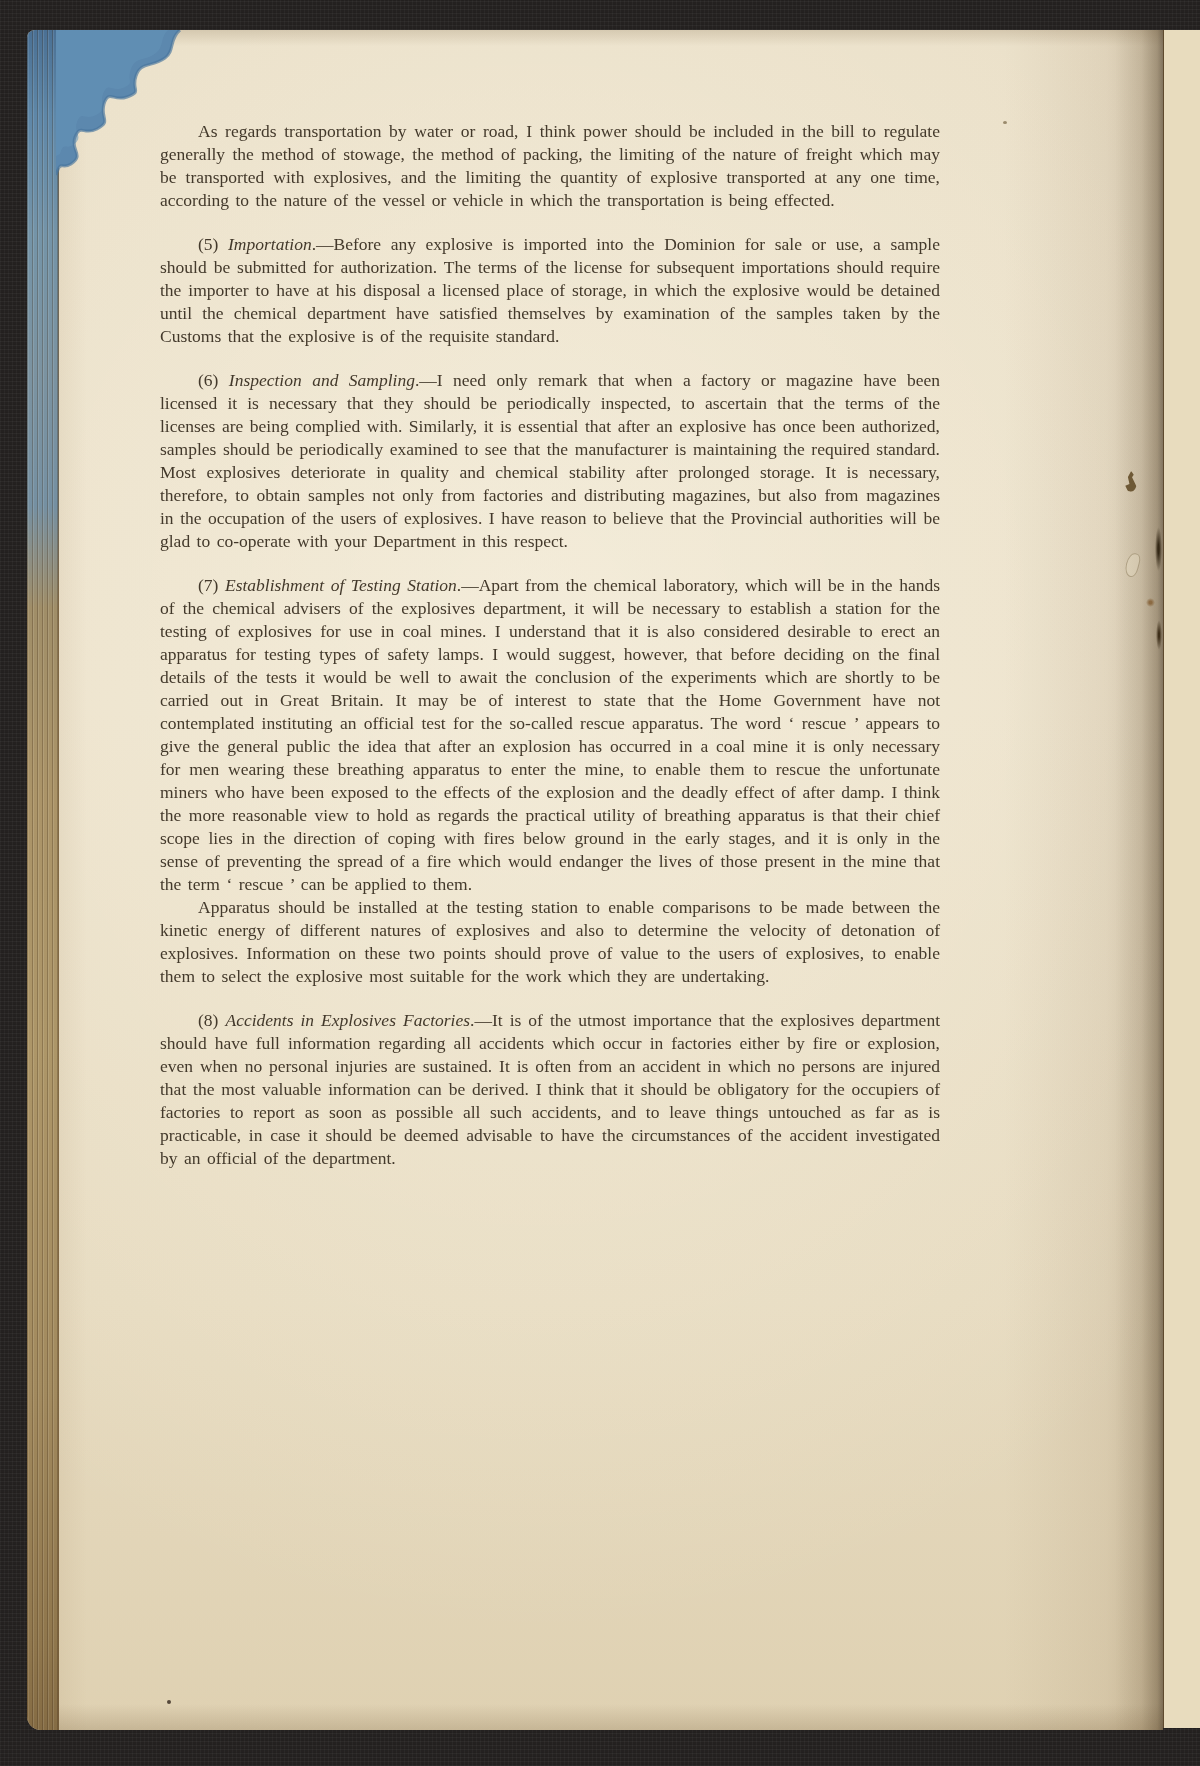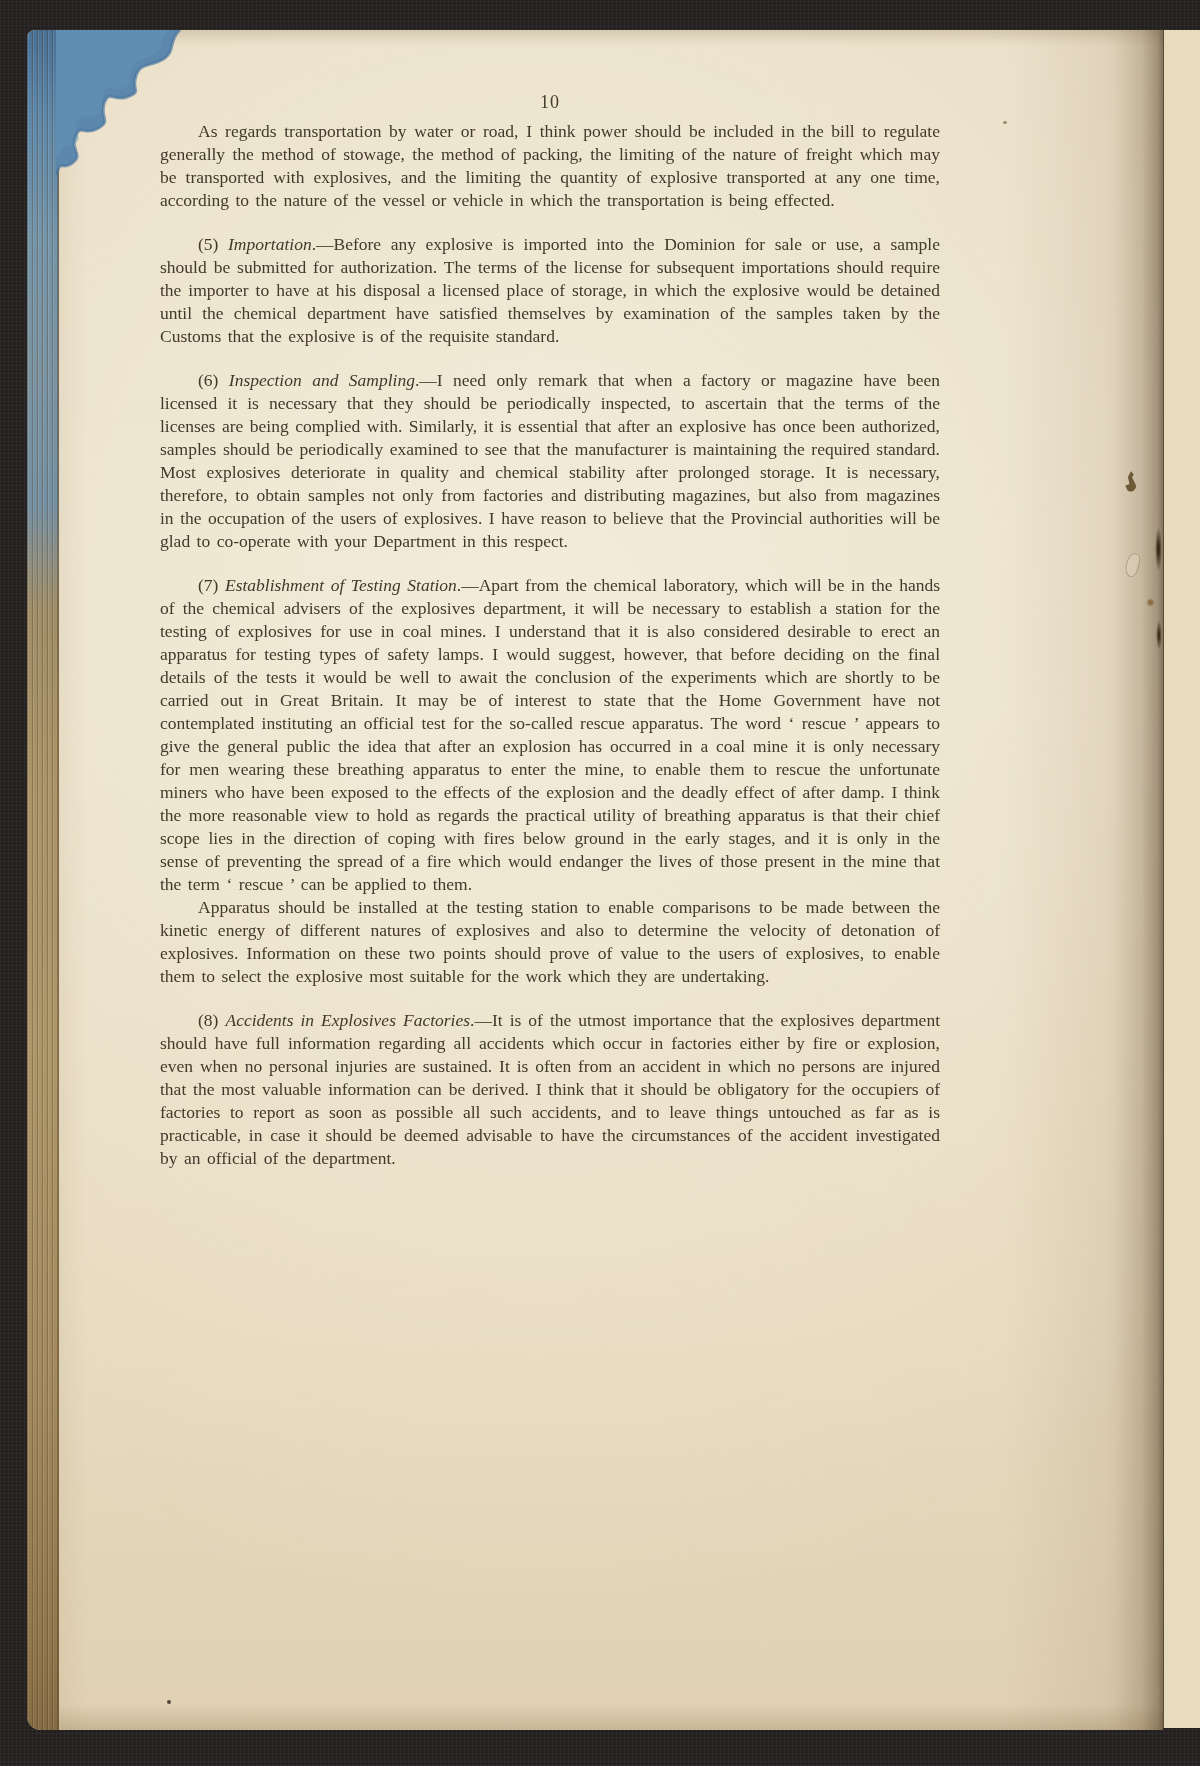--- a/index.html
+++ b/index.html
@@ -105,21 +105,20 @@
                C57,72 53,59 48,74 C44,89 56,91 41,99 C27,106 25,93 19,107
                C14,120 29,125 15,134 C5,140 5,129 0,145 L0,0 Z" fill="#5c88ae"></path>
       <path d="M112,0 C104,7 108,17 100,23 C88,32 80,26 75,39 C70,52 80,52 67,58
                C55,62 52,51 47,64 C43,76 53,78 40,85 C28,91 26,80 21,92
                C17,103 29,107 17,115 C9,120 8,111 4,124 L0,126 L0,0 Z" fill="#6493b8" opacity="0.55"></path>
       <path d="M124,0 C113,9 119,21 109,28 C95,38 85,31 80,46 C75,61 87,61 71,67
                C57,72 53,59 48,74 C44,89 56,91 41,99 C27,106 25,93 19,107
                C14,120 29,125 15,134 C5,140 5,129 0,145" fill="none" stroke="#48749c" stroke-width="3" opacity="0.65"></path>
     </svg>
 
-    <div class="page-number">10</div>
 
     <div class="text-block">
         <p>As regards transportation by water or road, I think power should be included in the bill to regulate generally the method of stowage, the method of packing, the limiting of the nature of freight which may be transported with explosives, and the limiting the quantity of explosive transported at any one time, according to the nature of the vessel or vehicle in which the transportation is being effected.</p>
         <p class="gap">(5) <i>Importation</i>.—Before any explosive is imported into the Dominion for sale or use, a sample should be submitted for authorization.  The terms of the license for subsequent importations should require the importer to have at his disposal a licensed place of storage, in which the explosive would be detained until the chemical department have satisfied themselves by examination of the samples taken by the Customs that the explosive is of the requisite standard.</p>
         <p class="gap">(6) <i>Inspection and Sampling</i>.—I need only remark that when a factory or magazine have been licensed it is necessary that they should be periodically inspected, to ascertain that the terms of the licenses are being complied with.   Similarly, it is essential that after an explosive has once been authorized, samples should be periodically examined to see that the manufacturer is maintaining the required standard. Most explosives deteriorate in quality and chemical stability after prolonged storage. It is necessary, therefore, to obtain samples not only from factories and distributing magazines, but also from magazines in the occupation of the users of explosives.  I have reason to believe that the Provincial authorities will be glad to co-operate with your Department in this respect.</p>
         <p class="gap">(7) <i>Establishment of Testing Station</i>.—Apart from the chemical laboratory, which will be in the hands of the chemical advisers of the explosives department, it will be necessary to establish a station for the testing of explosives for use in coal mines.  I understand that it is also considered desirable to erect an apparatus for testing types of safety lamps.  I would suggest, however, that before deciding on the final details of the tests it would be well to await the conclusion of the experiments which are shortly to be carried out in Great Britain.  It may be of interest to state that the Home Government have not contemplated instituting an official test for the so-called rescue apparatus.  The word ‘ rescue ’ appears to give the general public the idea that after an explosion has occurred in a coal mine it is only necessary for men wearing these breathing apparatus to enter the mine, to enable them to rescue the unfortunate miners who have been exposed to the effects of the explosion and the deadly effect of after damp.  I think the more reasonable view to hold as regards the practical utility of breathing apparatus is that their chief scope lies in the direction of coping with fires below ground in the early stages, and it is only in the sense of preventing the spread of a fire which would endanger the lives of those present in the mine that the term ‘ rescue ’ can be applied to them.</p>
         <p>Apparatus should be installed at the testing station to enable comparisons to be made between the kinetic energy of different natures of explosives and also to determine the velocity of detonation of explosives.  Information on these two points should prove of value to the users of explosives, to enable them to select the explosive most suitable for the work which they are undertaking.</p>
         <p class="gap">(8) <i>Accidents in Explosives Factories</i>.—It is of the utmost importance that the explosives department should have full information regarding all accidents which occur in factories either by fire or explosion, even when no personal injuries are sustained. It is often from an accident in which no persons are injured that the most valuable information can be derived.  I think that it should be obligatory for the occupiers of factories to report as soon as possible all such accidents, and to leave things untouched as far as is practicable, in case it should be deemed advisable to have the circumstances of the accident investigated by an official of the department.</p>
       </div>
 

